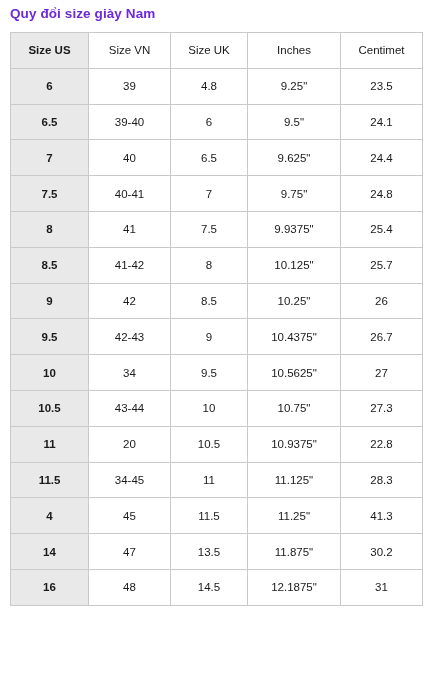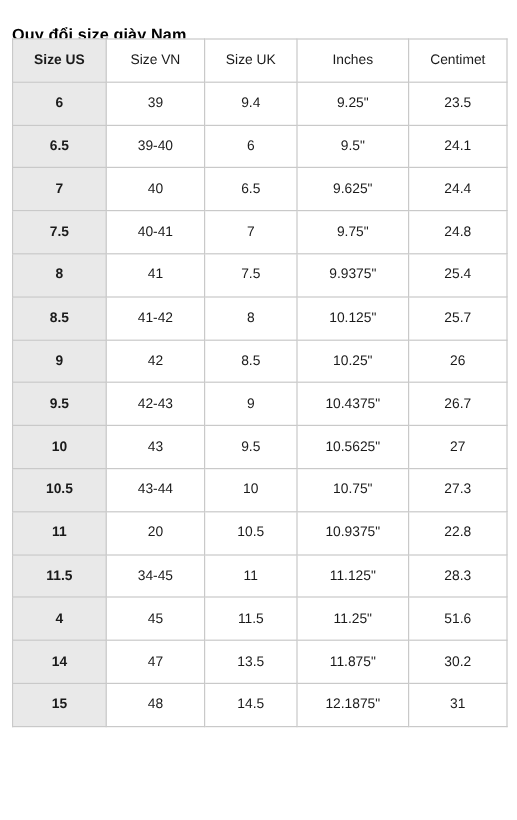--- a/index.html
+++ b/index.html
@@ -21,23 +21,22 @@
     background: #ffffff;
     box-sizing: border-box;
   }
   .chart-title {
     position: absolute;
     left: 10px;
     top: 6px;
     font-size: 13.5px;
     font-weight: bold;
     letter-spacing: 0.1px;
-    color: #000000;
+    color: #6d28d9;
     white-space: nowrap;
-    margin-top: 15px;
   }
   .table-wrap {
     position: absolute;
     left: 10px;
     top: 32px;
     width: 412px;
   }
   table.size-table {
     border-collapse: collapse;
     width: 412px;
@@ -97,21 +96,21 @@
             <th>Size VN</th>
             <th>Size UK</th>
             <th>Inches</th>
             <th>Centimet</th>
           </tr>
       </thead>
       <tbody>
           <tr>
             <td class="col-first">6</td>
             <td>39</td>
-            <td>9.4</td>
+            <td>4.8</td>
             <td>9.25"</td>
             <td>23.5</td>
           </tr>
           <tr>
             <td class="col-first">6.5</td>
             <td>39-40</td>
             <td>6</td>
             <td>9.5"</td>
             <td>24.1</td>
           </tr>
@@ -152,21 +151,21 @@
           </tr>
           <tr>
             <td class="col-first">9.5</td>
             <td>42-43</td>
             <td>9</td>
             <td>10.4375"</td>
             <td>26.7</td>
           </tr>
           <tr>
             <td class="col-first">10</td>
-            <td>43</td>
+            <td>34</td>
             <td>9.5</td>
             <td>10.5625"</td>
             <td>27</td>
           </tr>
           <tr>
             <td class="col-first">10.5</td>
             <td>43-44</td>
             <td>10</td>
             <td>10.75"</td>
             <td>27.3</td>
@@ -183,31 +182,31 @@
             <td>34-45</td>
             <td>11</td>
             <td>11.125"</td>
             <td>28.3</td>
           </tr>
           <tr>
             <td class="col-first">4</td>
             <td>45</td>
             <td>11.5</td>
             <td>11.25"</td>
-            <td>51.6</td>
+            <td>41.3</td>
           </tr>
           <tr>
             <td class="col-first">14</td>
             <td>47</td>
             <td>13.5</td>
             <td>11.875"</td>
             <td>30.2</td>
           </tr>
           <tr>
-            <td class="col-first">15</td>
+            <td class="col-first">16</td>
             <td>48</td>
             <td>14.5</td>
             <td>12.1875"</td>
             <td>31</td>
           </tr>
         </tbody>
     </table>
   </div>
 
 </div>

